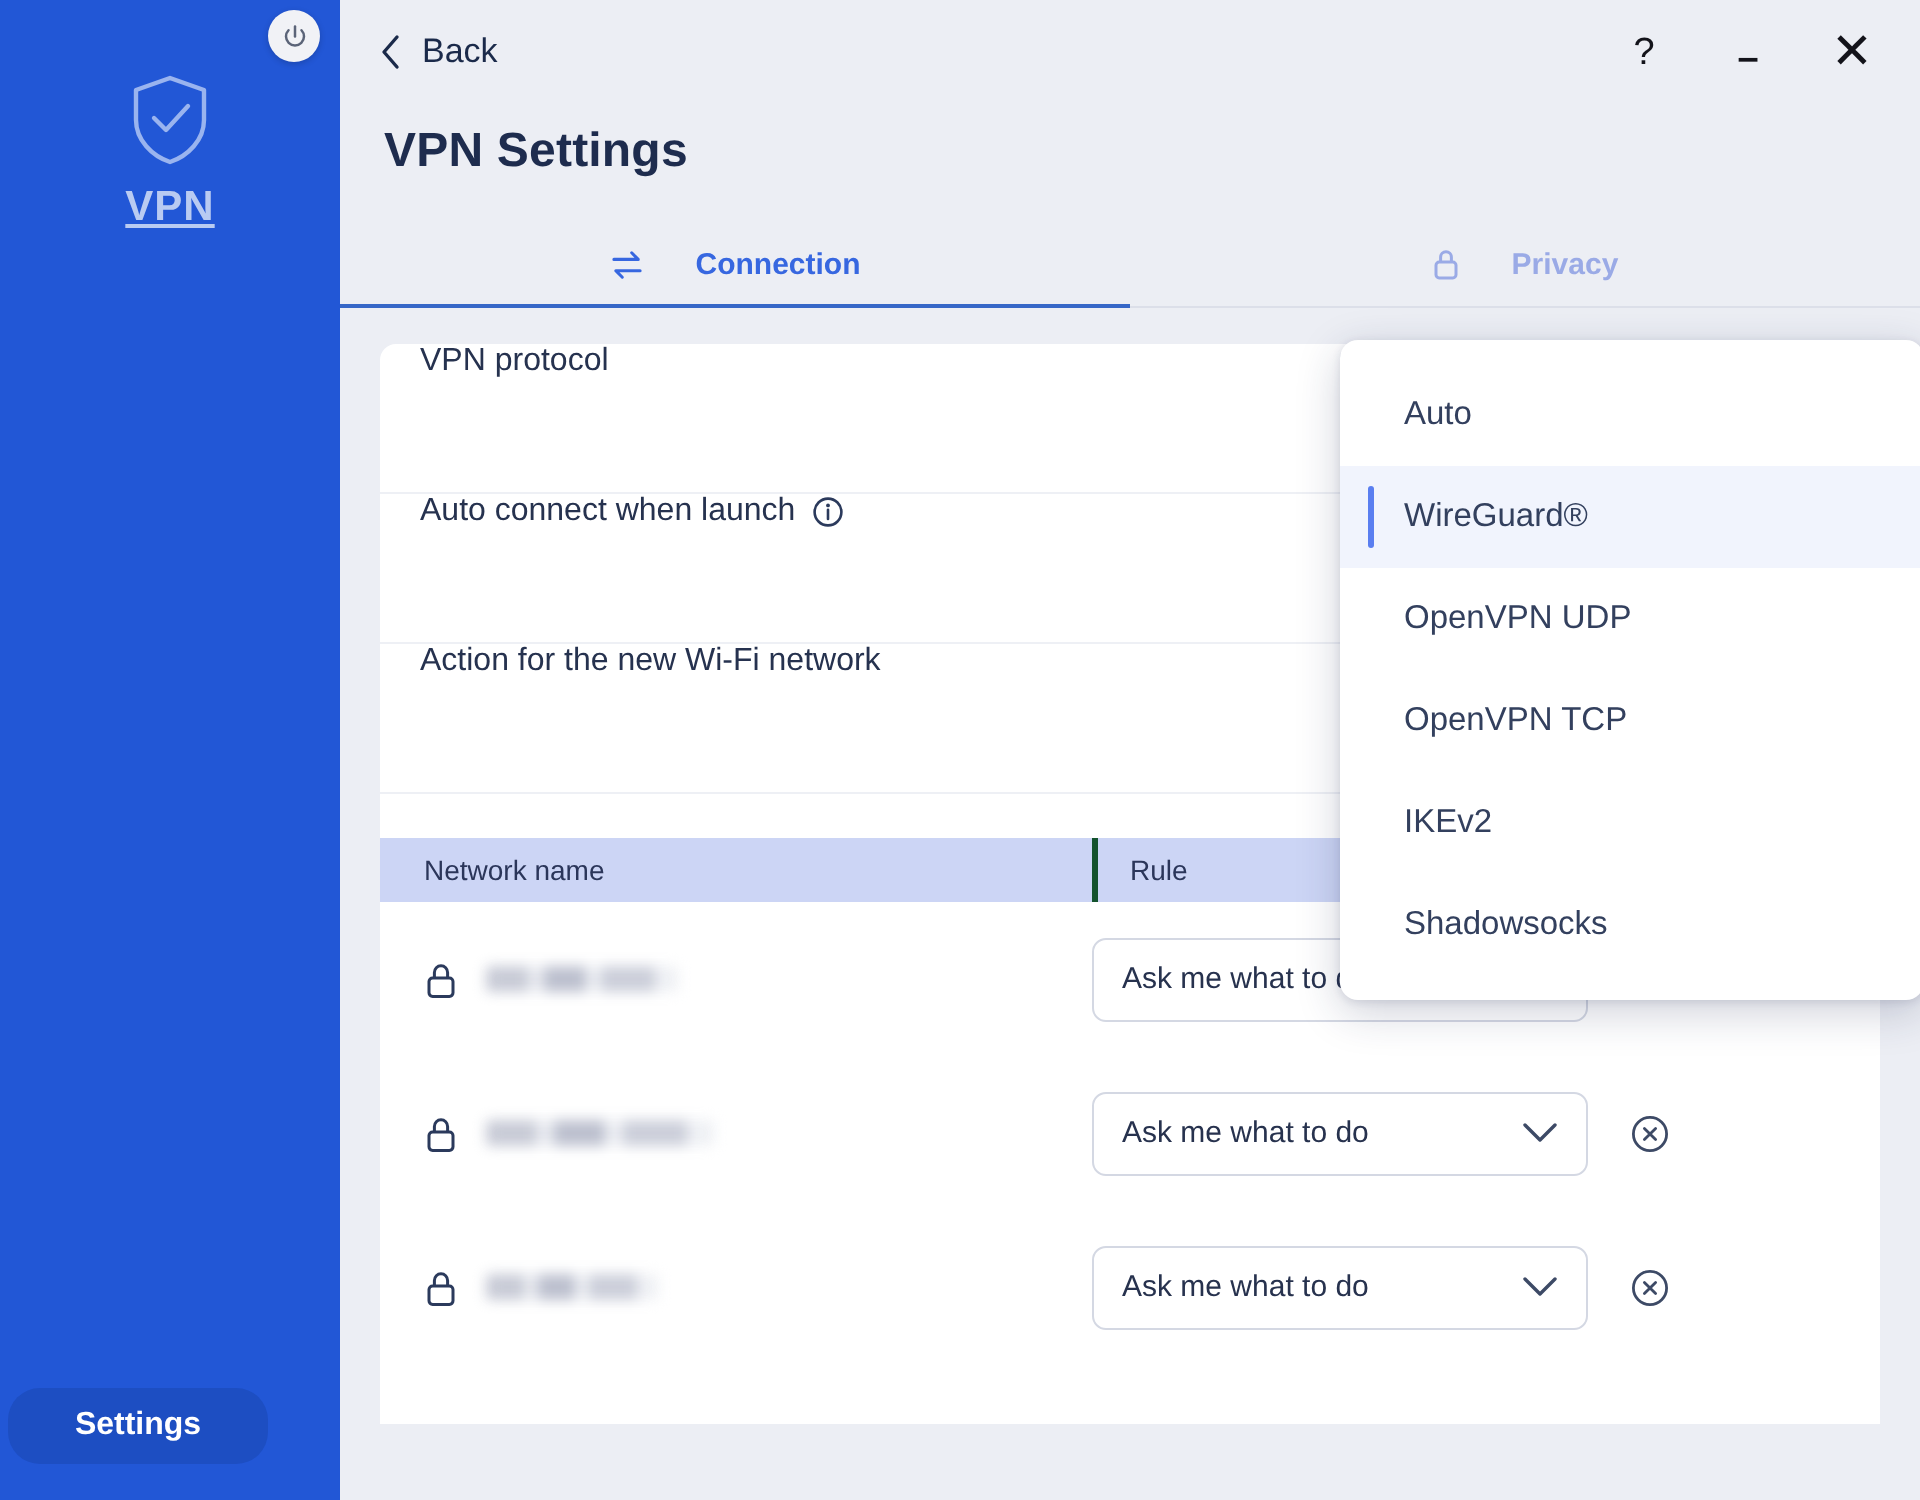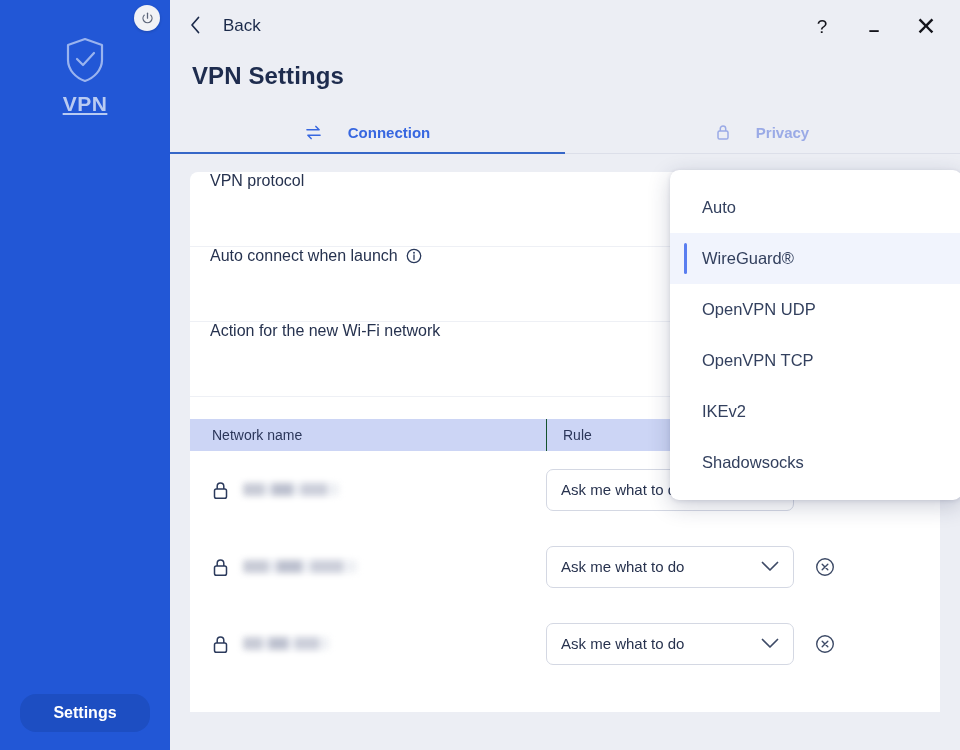--- a/index.html
+++ b/index.html
@@ -44,21 +44,21 @@
   .brand-label {
     margin-top: 8px;
     color: #b9cbf2;
     font-size: 21px;
     font-weight: 600;
     letter-spacing: .5px;
     text-decoration: underline;
   }
   .settings-btn {
     position: absolute;
-    left: 20px; bottom: 18px;
+    left: 4px; bottom: 18px;
     width: 130px; height: 38px;
     background: #1d4ec2;
     border-radius: 16px;
     color: #ffffff;
     font-size: 16px;
     font-weight: 700;
     display: flex; align-items: center; justify-content: center;
     cursor: pointer;
     border: none;
     font-family: "Liberation Sans", sans-serif;
@@ -74,22 +74,22 @@
   }
 
   .titlebar {
     position: relative;
     height: 52px;
     display: flex;
     align-items: center;
     padding: 0 22px 0 14px;
   }
   .back-btn {
-    display: flex; align-items: flex-start;
-    gap: 22px;
+    display: flex; align-items: center;
+    gap: 10px;
     color: #1b2a4a;
     font-size: 17px;
     cursor: pointer;
     padding: 4px 6px;
     background: none; border: none;
     font-family: "Liberation Sans", sans-serif;
   }
   .back-chevron { width: 11px; height: 18px; }
   .win-controls {
     margin-left: auto;
@@ -214,21 +214,21 @@
   .table-head {
     display: flex;
     height: 32px;
     background: #ccd5f5;
     align-items: center;
     font-size: 14px;
     color: #2b3category;
     color: #2b365a;
   }
   .th-name { width: 356px; padding-left: 22px; }
-  .th-rule { padding-left: 16px; border-left: 1px solid #14532d; height:100%; display:flex; align-items:center; }
+  .th-rule { padding-left: 16px; border-left: 3px solid #14532d; height:100%; display:flex; align-items:center; }
   .table-row {
     display: flex;
     align-items: center;
     height: 77px;
     padding-left: 22px;
   }
   .net-cell {
     width: 334px;
     display: flex;
     align-items: center;

